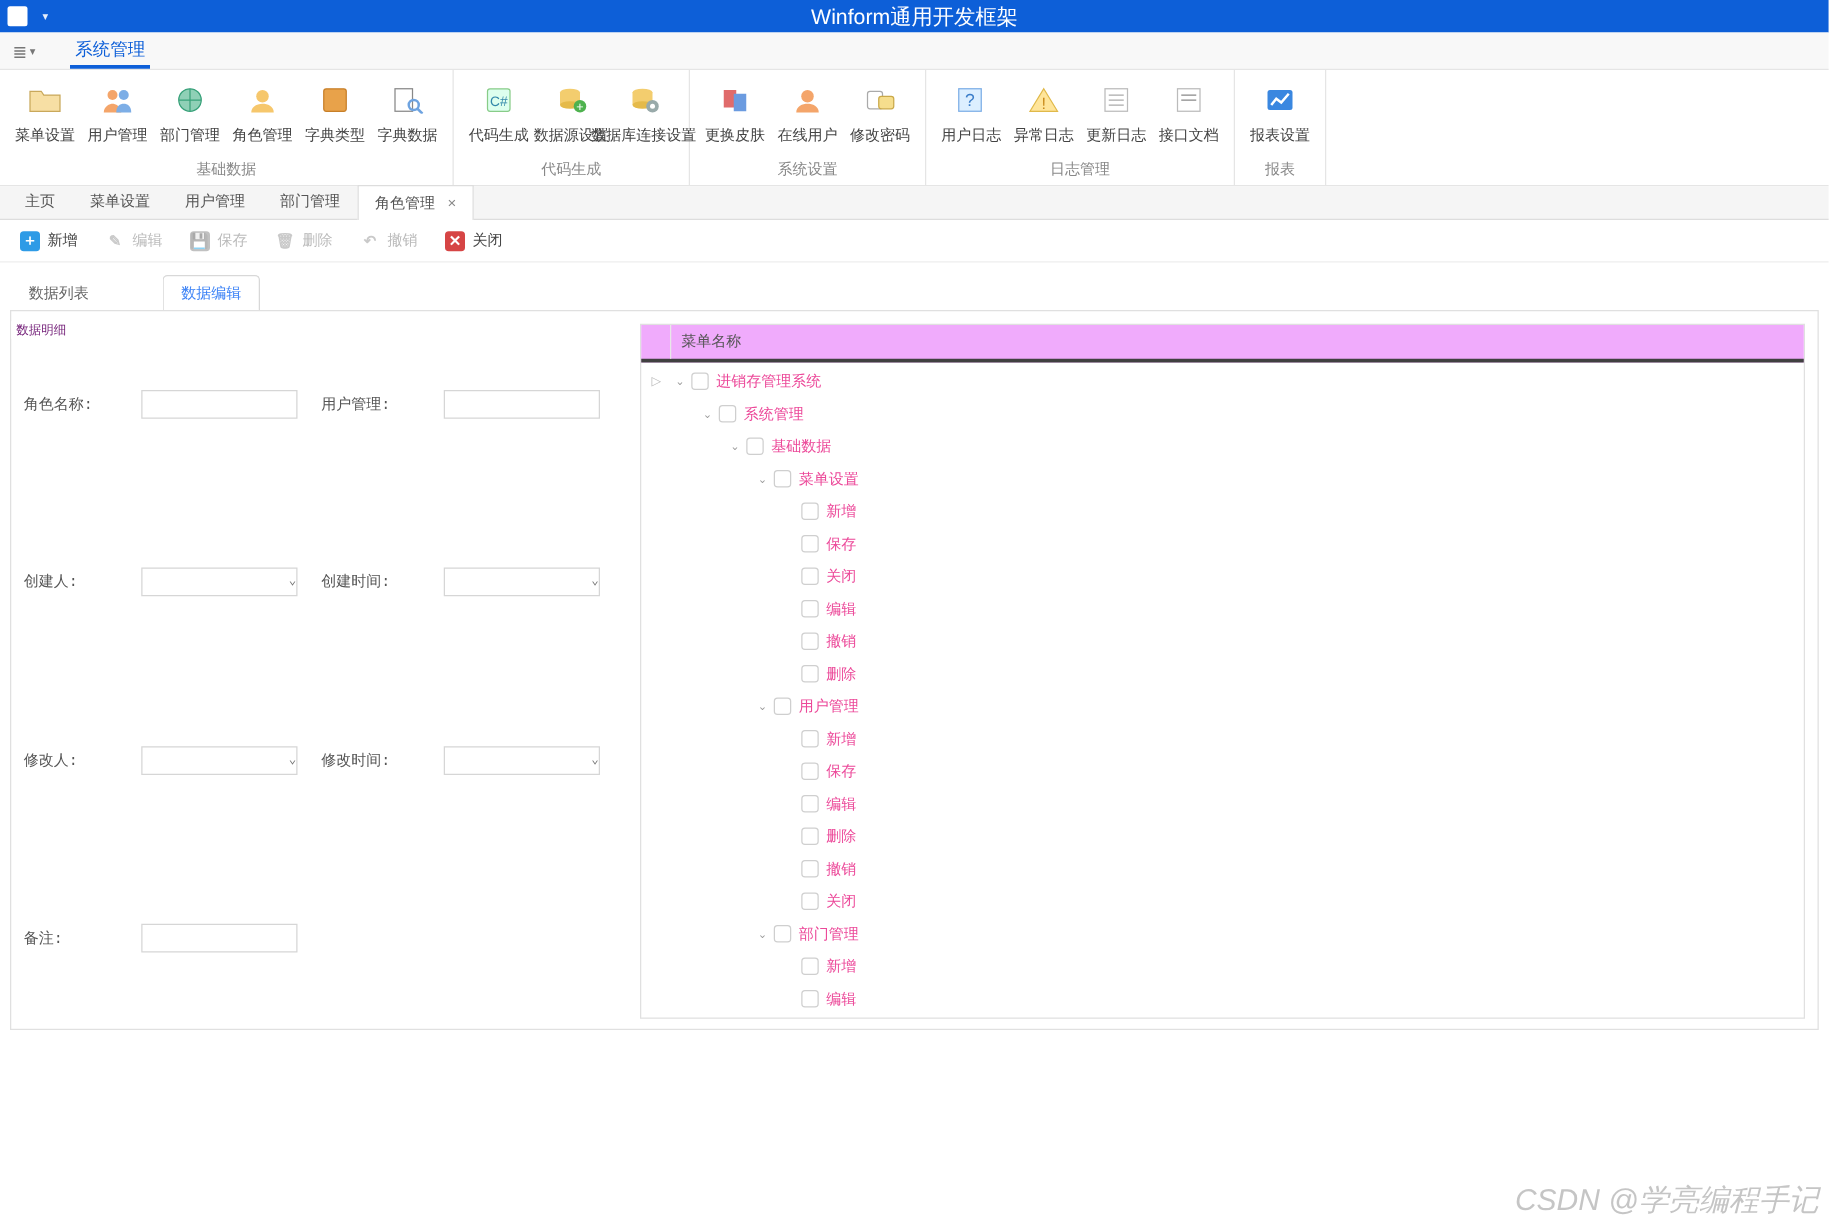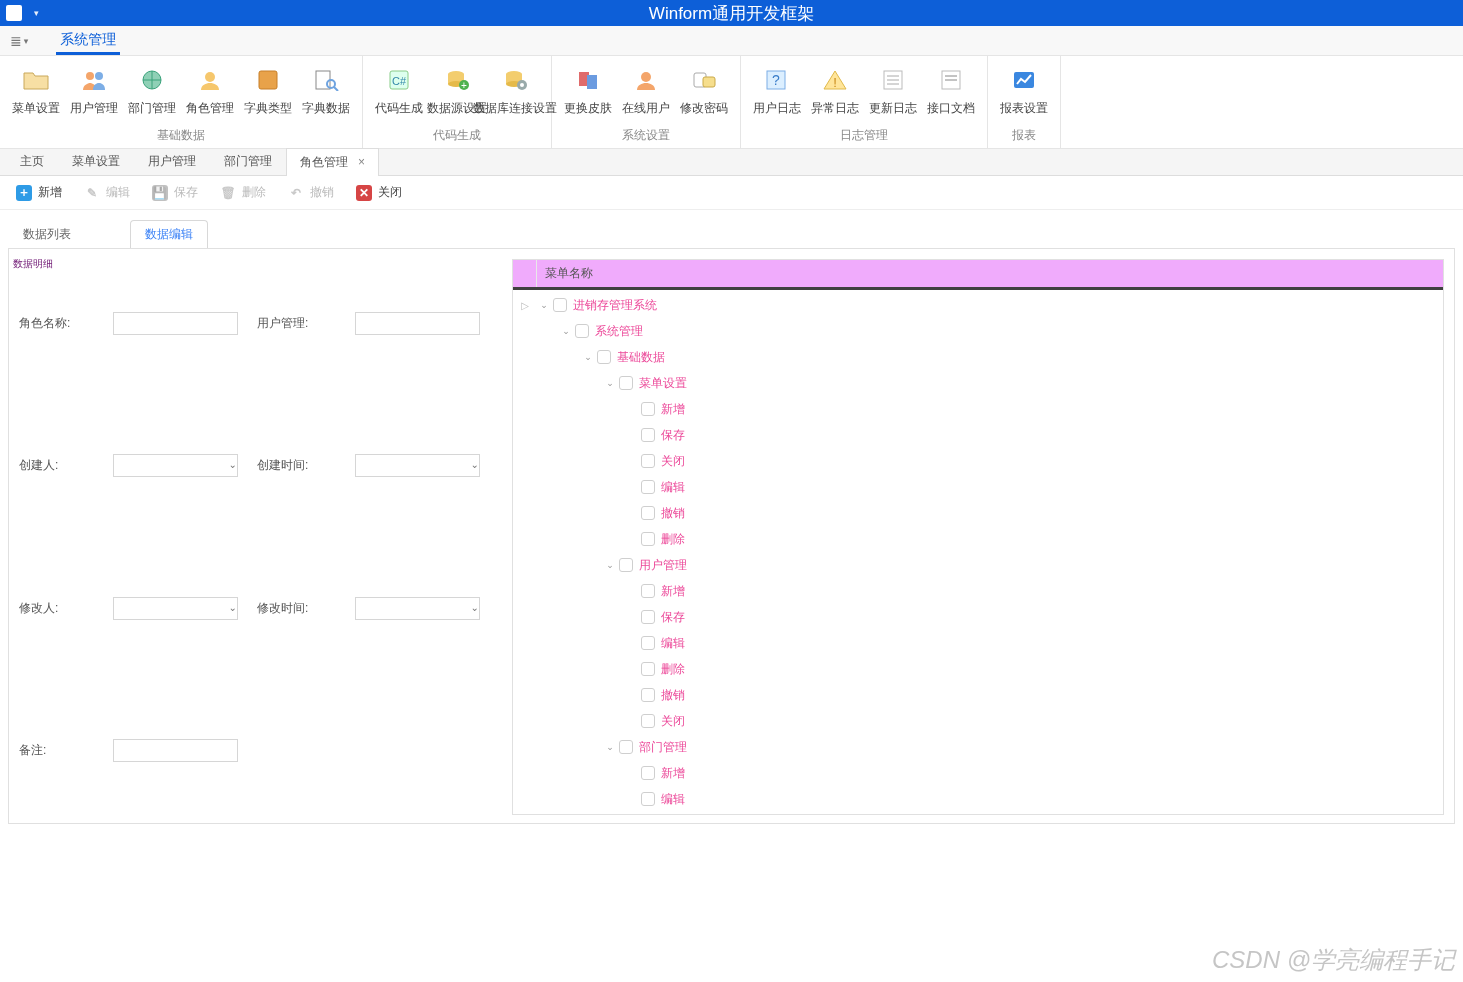--- a/index.html
+++ b/index.html
@@ -30,21 +30,21 @@
   .tbtn.disabled { color: #bbb; }
   .tbtn.disabled .tbi { opacity: .45; }
   .tbi { width: 16px; height: 16px; display: inline-flex; align-items: center; justify-content: center; border-radius: 3px; font-size: 12px; font-weight: bold; }
   .content-region { padding: 10px 8px 8px; }
   .inner-tabs { display: flex; display: inline-flex; gap: 44px; }
   .inner-tabs .itab { padding: 5px 14px; font-size: 12px; color: #666; border: 1px solid transparent; cursor: pointer; }
   .inner-tabs .itab.active { border-color: #d8d8d8; border-bottom-color: #fff; background: #fff; border-top-left-radius: 4px; border-top-right-radius: 4px; color: #3b82f6; }
   .fieldset-box { border: 1px solid #e0e0e0; margin-top: -1px; padding: 10px 10px 8px; position: relative; }
   .fieldset-legend { position: absolute; top: -9px; left: 0px; background: #fff; padding: 0 4px; font-size: 10px; color: #701a75; margin-top: 17px; }
   .detail-grid { display: flex; gap: 28px; }
-  .form-col { width: 465px; display: grid; grid-template-columns: 80px 130px 84px 130px; column-gap: 14px; row-gap: 14px; align-items: center; }
+  .form-col { width: 465px; display: grid; grid-template-columns: 80px 130px 84px 130px; column-gap: 14px; row-gap: 14px; align-items: center; font-family: Liberation Mono, monospace; }
   .form-col .lbl { font-size: 12px; color: #555; }
   .form-col input.txt { height: 23px; border: 1px solid #d6d6d6; padding: 2px 4px; width: 125px; }
   .form-col .combo { position: relative; }
   .form-col .combo .caret { position: absolute; right: 6px; top: 5px; font-size: 10px; color: #777; pointer-events: none; }
   .rhs { flex: 1; border: 1px solid #e0e0e0; display: flex; flex-direction: column; }
   .rhs .panel-title { background: #f5f5f5; border-bottom: 1px solid #e0e0e0; padding: 4px 8px; font-size: 12px; }
   .rhs .grid-header { display: flex; border-bottom: 3px solid #404040; background: #f0abfc; }
   .rhs .grid-header .gutter { width: 24px; border-right: 1px solid #e8e8e8; }
   .rhs .grid-header .col { flex: 1; padding: 5px 8px; font-size: 12px; color: #555; }
   .tree { padding: 2px 0; }

